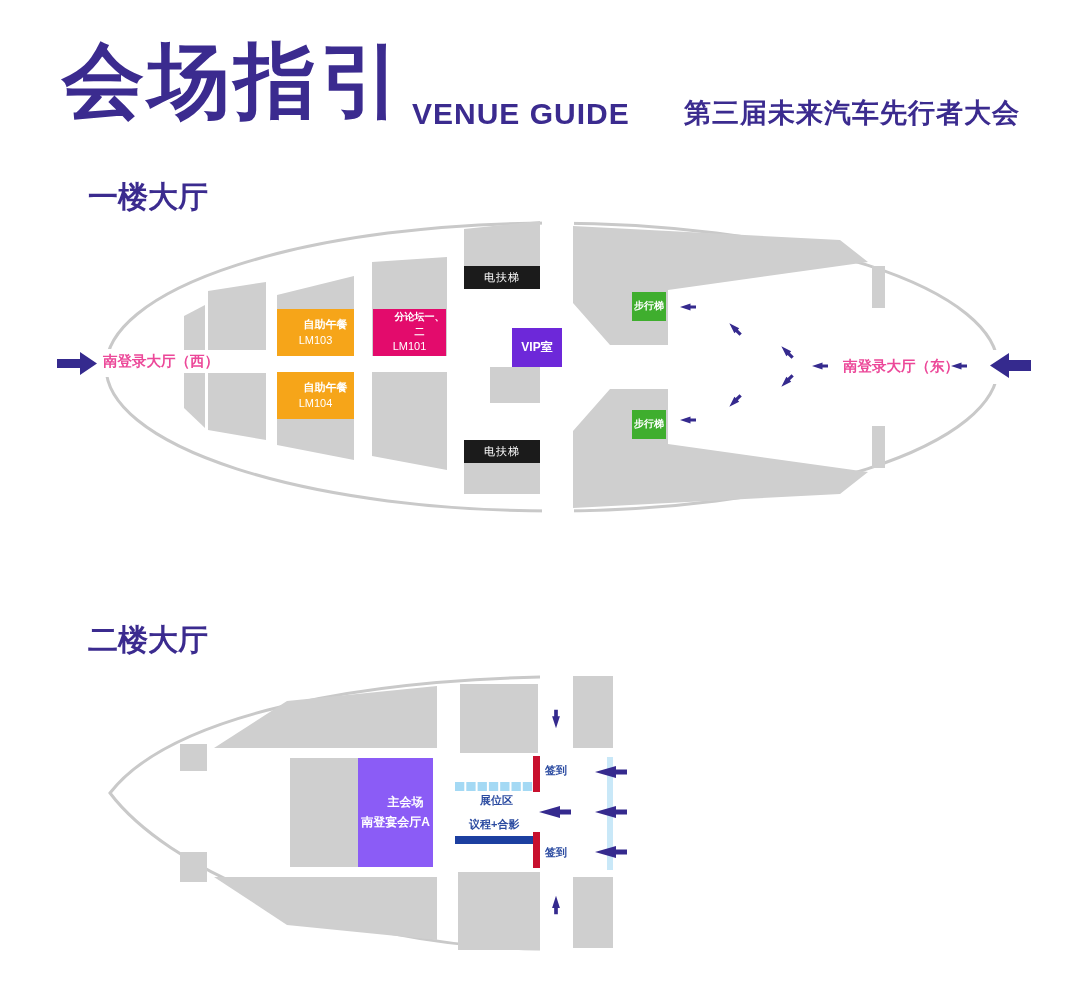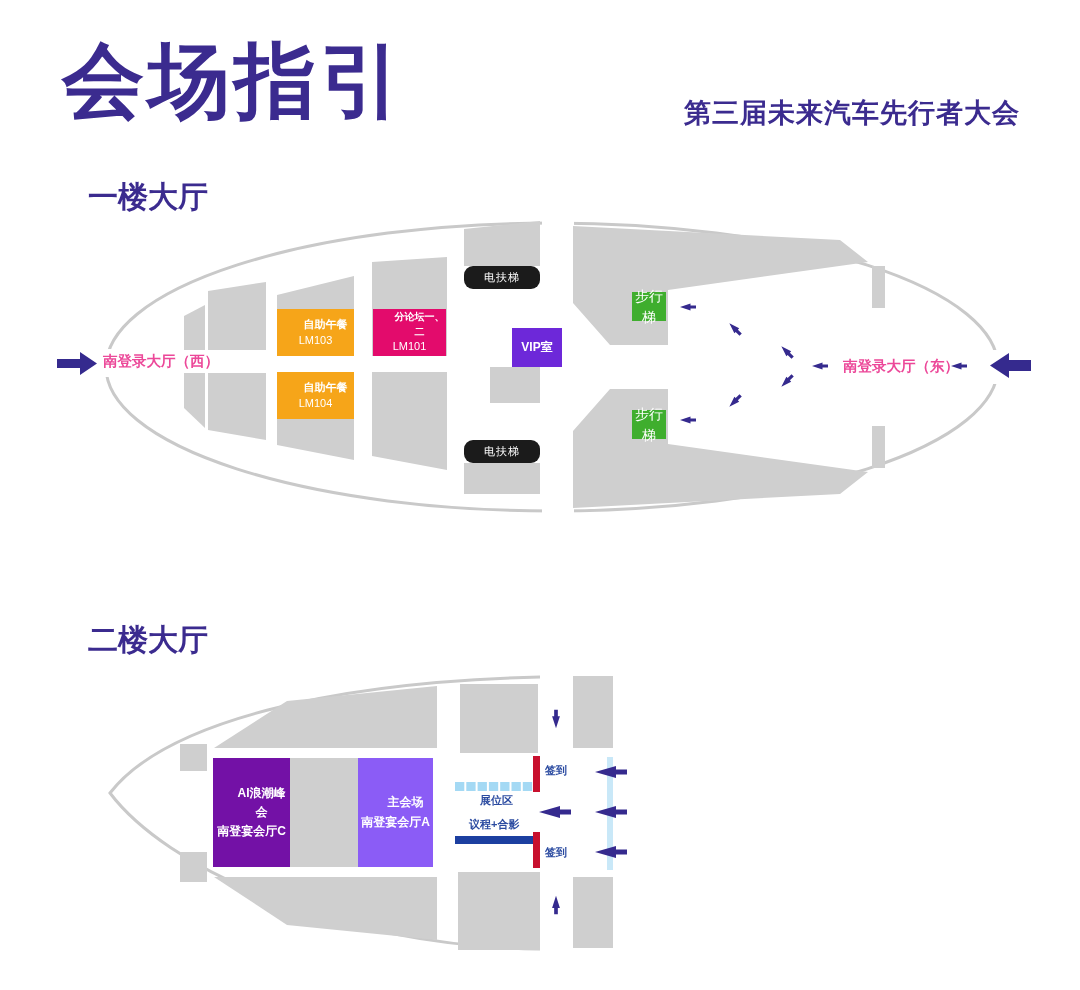--- a/index.html
+++ b/index.html
@@ -9,22 +9,22 @@
   .title-cn{left:62px;top:40px;font-size:82px;font-weight:900;color:#3b2b8f;letter-spacing:4px;line-height:1;}
   .title-en{left:412px;top:99px;font-size:30px;font-weight:700;color:#3b2b8f;letter-spacing:1px;line-height:1;}
   .event-name{left:684px;top:100px;font-size:27px;font-weight:700;color:#3b2b8f;letter-spacing:1px;line-height:1;}
   .section-label{font-size:30px;font-weight:700;color:#3b2b8f;line-height:1;}
   .hall-label{font-size:14.5px;font-weight:700;color:#ec4899;white-space:nowrap;line-height:1;}
   .room{display:flex;flex-direction:column;align-items:center;justify-content:center;
         color:#fff;text-align:center;line-height:1.45;}
   .room .nm{font-size:11px;font-weight:700;display:block;margin-left:20px;}
   .room .cd{font-size:11px;font-weight:400;display:block;}
   .vip-room{font-size:12px;font-weight:700;}
-  .esc{font-size:11px;font-weight:400;letter-spacing:1px;border-radius:9px;}
-  .stairs{font-size:14px;font-weight:400;justify-content:center;}
+  .esc{font-size:11px;font-weight:400;letter-spacing:1px;}
+  .stairs{font-size:10px;font-weight:700;justify-content:center;}
   .p-room .nm{font-size:12px;font-weight:700;}
   .p-room .cd{font-size:12px;font-weight:700;}
   .small-blue{font-size:11px;font-weight:700;color:#2a4aa0;white-space:nowrap;line-height:1;}
   svg{display:block;}
 </style>
 </head>
 <body>
 
 <div class="canvas">
 
@@ -107,20 +107,21 @@
       <use href="#arrow-left-s" transform="translate(556,719) rotate(-90) scale(1.15)"></use>
       <use href="#arrow-left-s" transform="translate(556,905) rotate(90) scale(1.15)"></use>
       <use href="#arrow-left-m" transform="translate(611,772)"></use>
       <use href="#arrow-left-m" transform="translate(611,812)"></use>
       <use href="#arrow-left-m" transform="translate(611,852)"></use>
       <use href="#arrow-left-m" transform="translate(555,812)"></use>
     </g>
   </svg>
 
   <div class="abs title-cn">会场指引</div>
+  <div class="abs title-en">VENUE GUIDE</div>
   <div class="abs event-name">第三届未来汽车先行者大会</div>
 
   <div class="abs section-label" style="left:88px;top:182px">一楼大厅</div>
   <div class="abs section-label" style="left:88px;top:625px">二楼大厅</div>
 
   <div class="abs room esc" style="left: 464px; top: 266px; width: 76px; height: 23px; background-color: rgb(27, 27, 27);">
     <span>电扶梯</span>
   </div>
   <div class="abs room esc" style="left: 464px; top: 440px; width: 76px; height: 23px; background-color: rgb(27, 27, 27);">
     <span>电扶梯</span>
@@ -144,24 +145,20 @@
   <div class="abs room stairs" style="left: 632px; top: 292px; width: 34px; height: 29px; background-color: rgb(63, 174, 46);">
     <span>步行梯</span>
   </div>
   <div class="abs room stairs" style="left: 632px; top: 410px; width: 34px; height: 29px; background-color: rgb(63, 174, 46);">
     <span>步行梯</span>
   </div>
 
   <div class="abs hall-label" style="left:103px;top:354px">南登录大厅（西）</div>
   <div class="abs hall-label" style="left:843px;top:359px">南登录大厅（东）</div>
 
-  <div class="abs room p-room" style="left: 213px; top: 758px; width: 77px; height: 109px; line-height: 1.6; background-color: rgb(115, 17, 166);">
-    <span class="nm">AI浪潮峰会</span>
-    <span class="cd">南登宴会厅C</span>
-  </div>
   <div class="abs room p-room" style="left: 358px; top: 758px; width: 75px; height: 109px; line-height: 1.6; background-color: #8b5cf6;">
     <span class="nm">主会场</span>
     <span class="cd">南登宴会厅A</span>
   </div>
 
   <div class="abs small-blue" style="left:480px;top:795px">展位区</div>
   <div class="abs small-blue" style="left:469px;top:819px">议程+合影</div>
   <div class="abs small-blue" style="left:545px;top:765px">签到</div>
   <div class="abs small-blue" style="left:545px;top:847px">签到</div>
 

